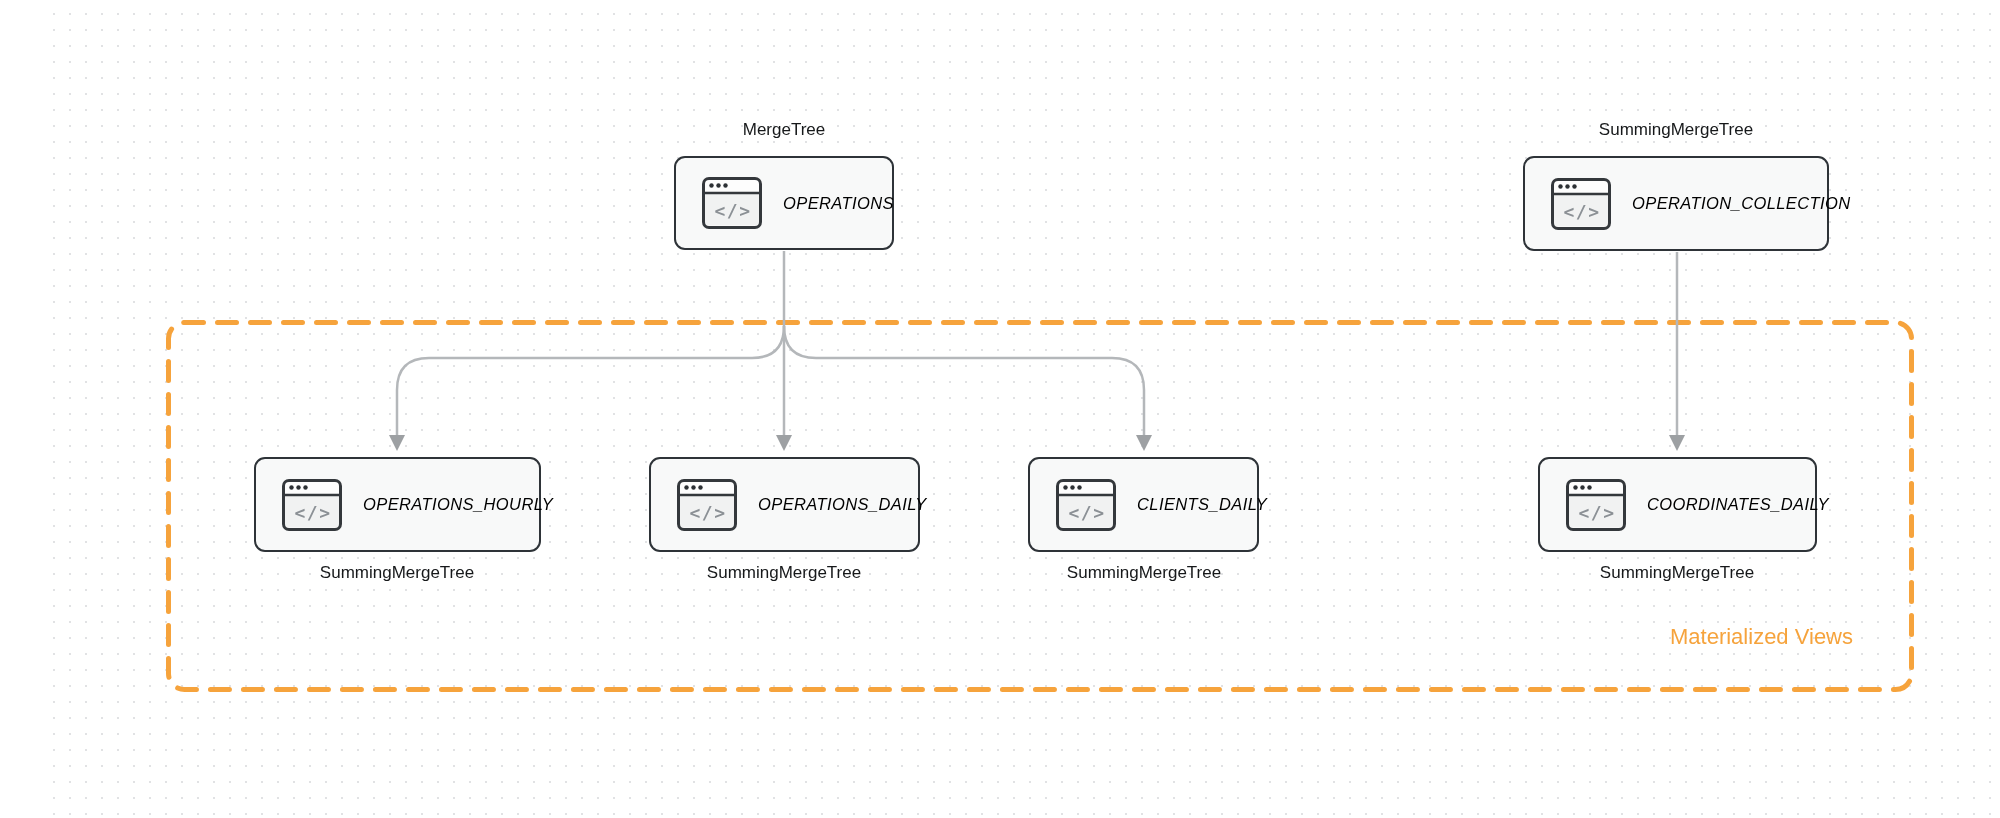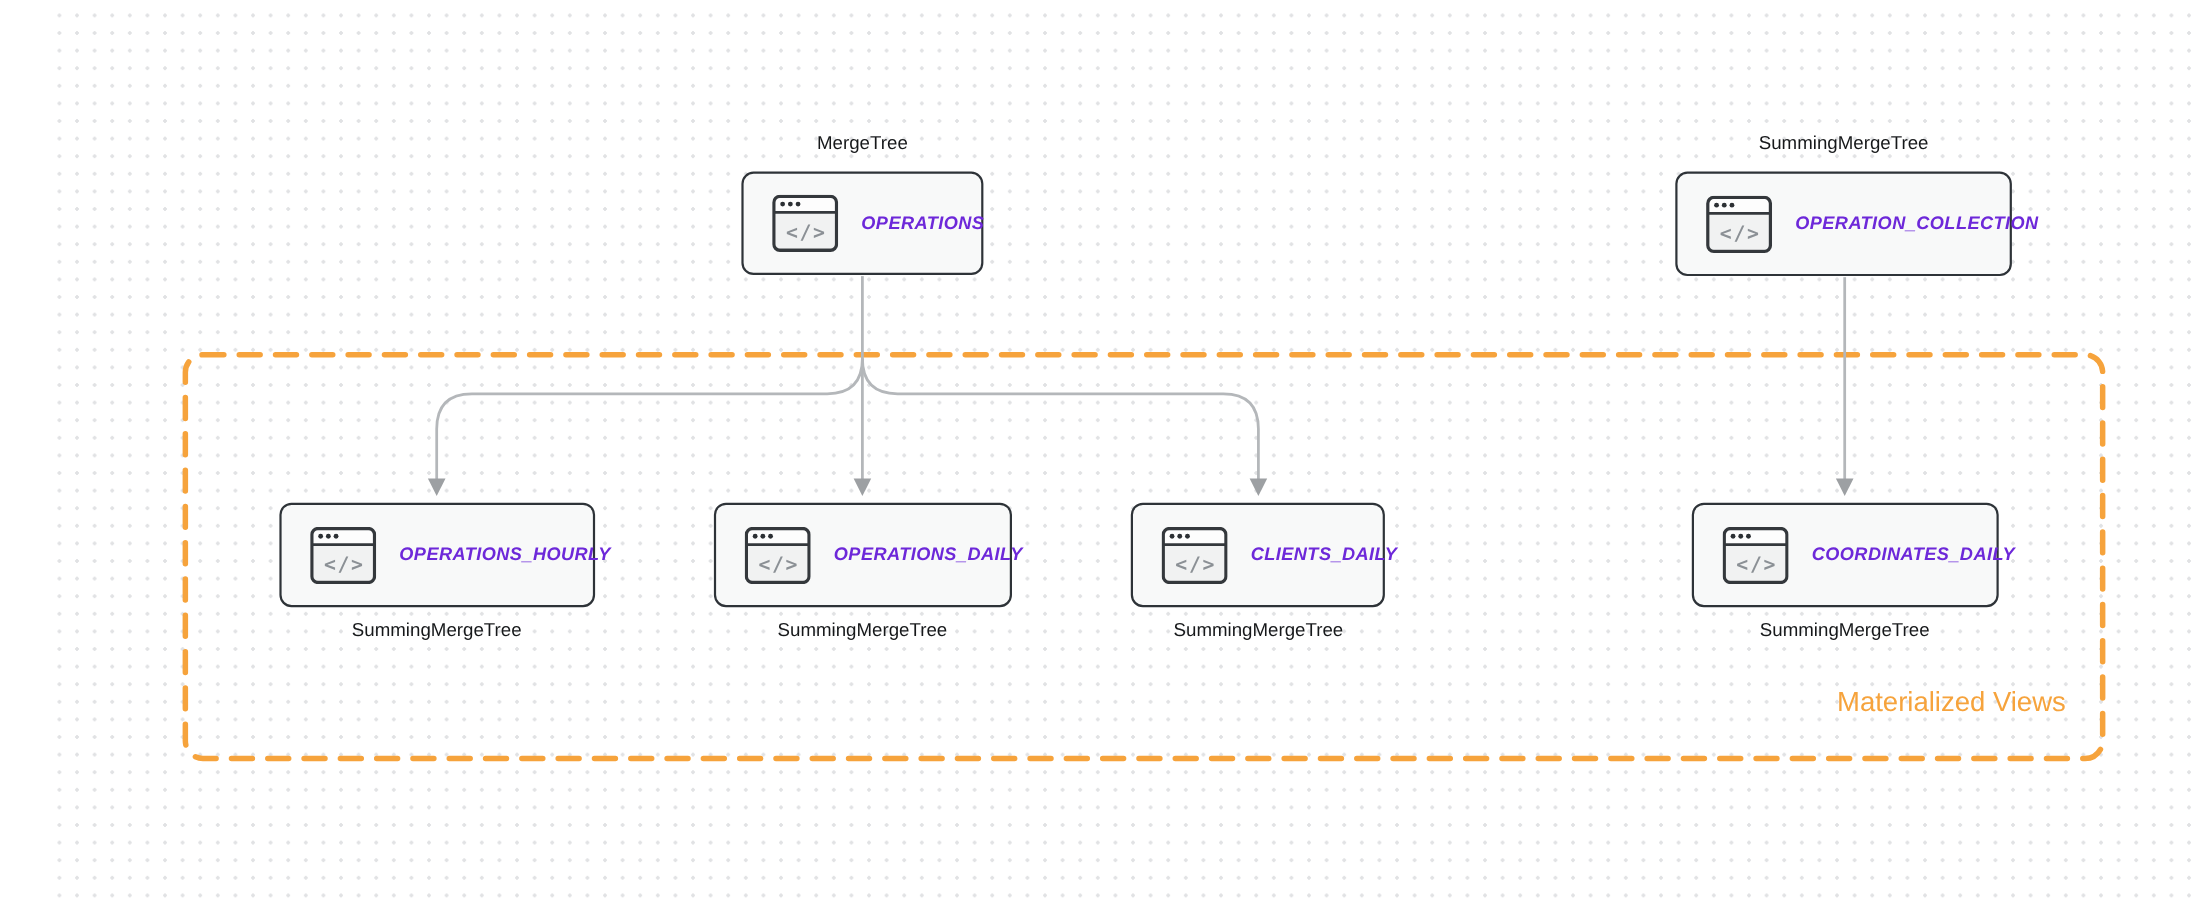--- a/index.html
+++ b/index.html
@@ -37,35 +37,35 @@
     display: flex;
     align-items: center;
     gap: 21px;
     padding: 0 20px 0 26px;
     white-space: nowrap;
   }
   .node-icon { flex: 0 0 auto; display: block; }
   .node-label {
     font-style: italic;
     font-size: 16.5px;
-    font-weight: 700;
+    font-weight: 400;
     letter-spacing: 0.4px;
-    color: #6d28d9;
+    color: #000000;
   }
   .engine-label {
     position: absolute;
     transform: translateX(-50%);
     font-size: 17px;
     font-weight: 500;
     color: #16181a;
     white-space: nowrap;
   }
   .group-label {
     position: absolute;
-    font-size: 25px;
+    font-size: 22px;
     font-weight: 500;
     color: #f6a33c;
     white-space: nowrap;
   }
 </style>
 </head>
 <body>
 
 <div class="canvas">
 

